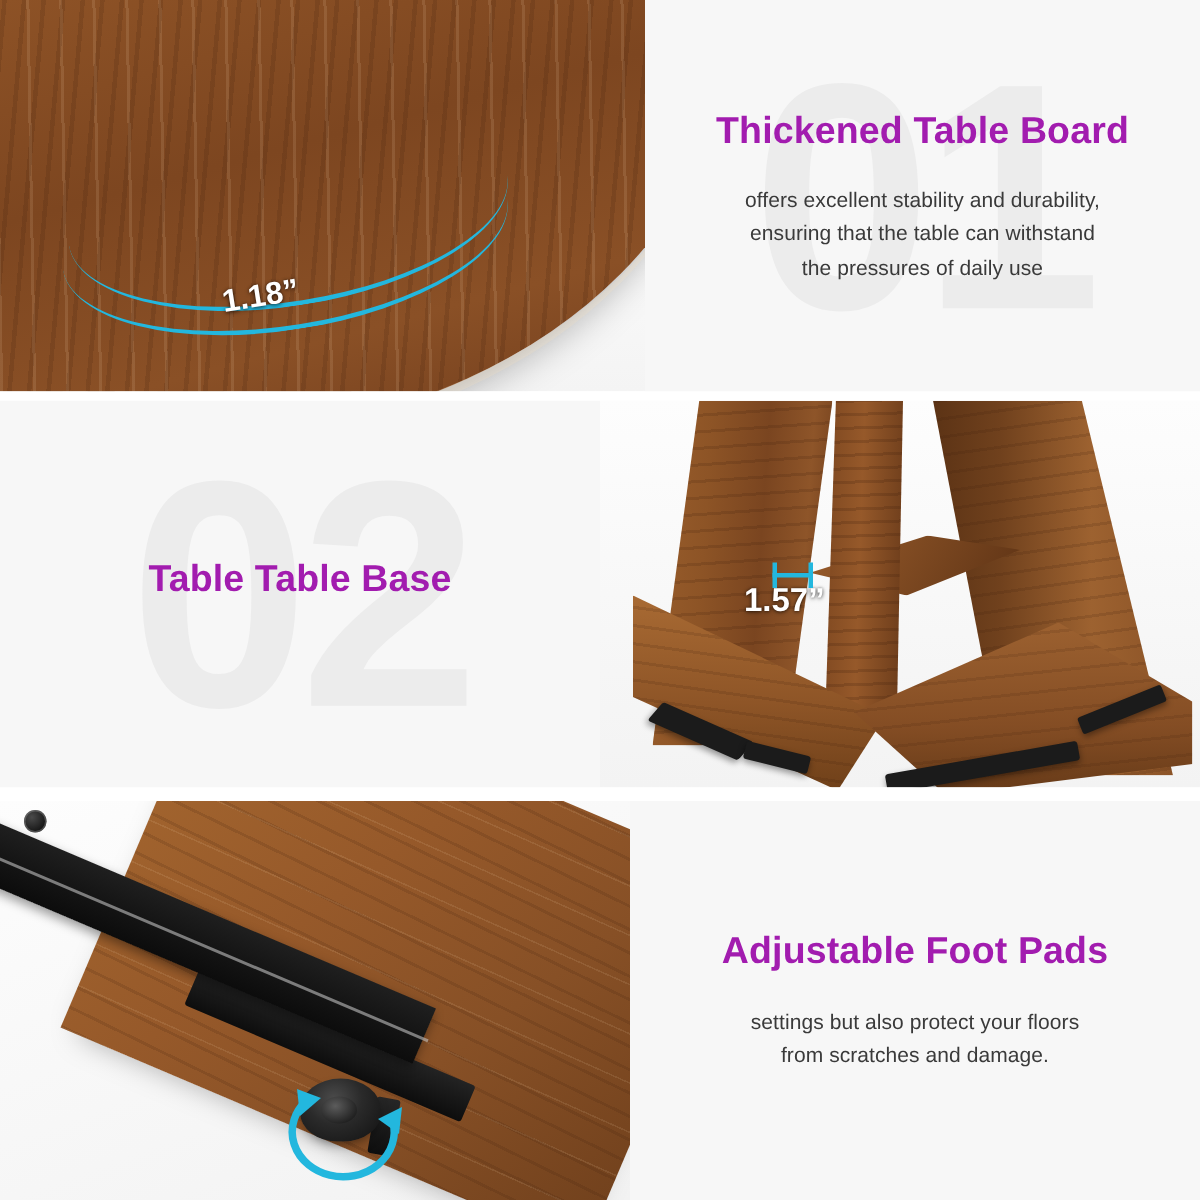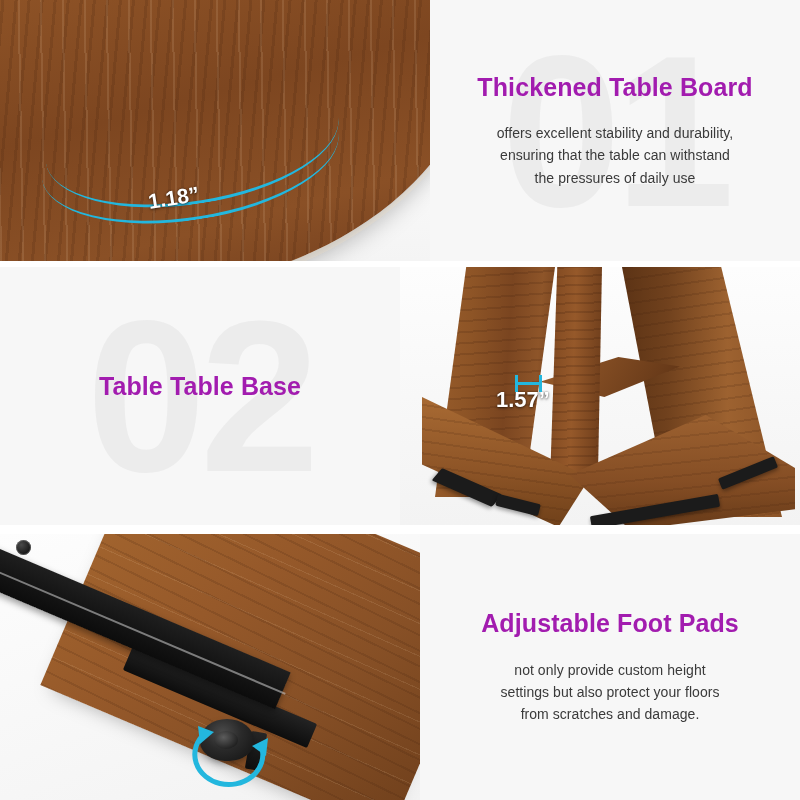--- a/index.html
+++ b/index.html
@@ -305,21 +305,20 @@
           <polygon points="10,22 26,28 12,40" fill="#23b7de"></polygon>
           <polygon points="80,34 78,52 64,42" fill="#23b7de"></polygon>
         </svg>
       </div>
     </div>
 
     <div class="half text">
       <div class="txtwrap">
         <h2 class="headline">Adjustable Foot Pads</h2>
         <p class="bodycopy">
-          <span>not only provide custom height</span>
           <span>settings but also protect your floors</span>
           <span>from scratches and damage.</span>
         </p>
       </div>
     </div>
 
   </section>
 
 </div>
 

